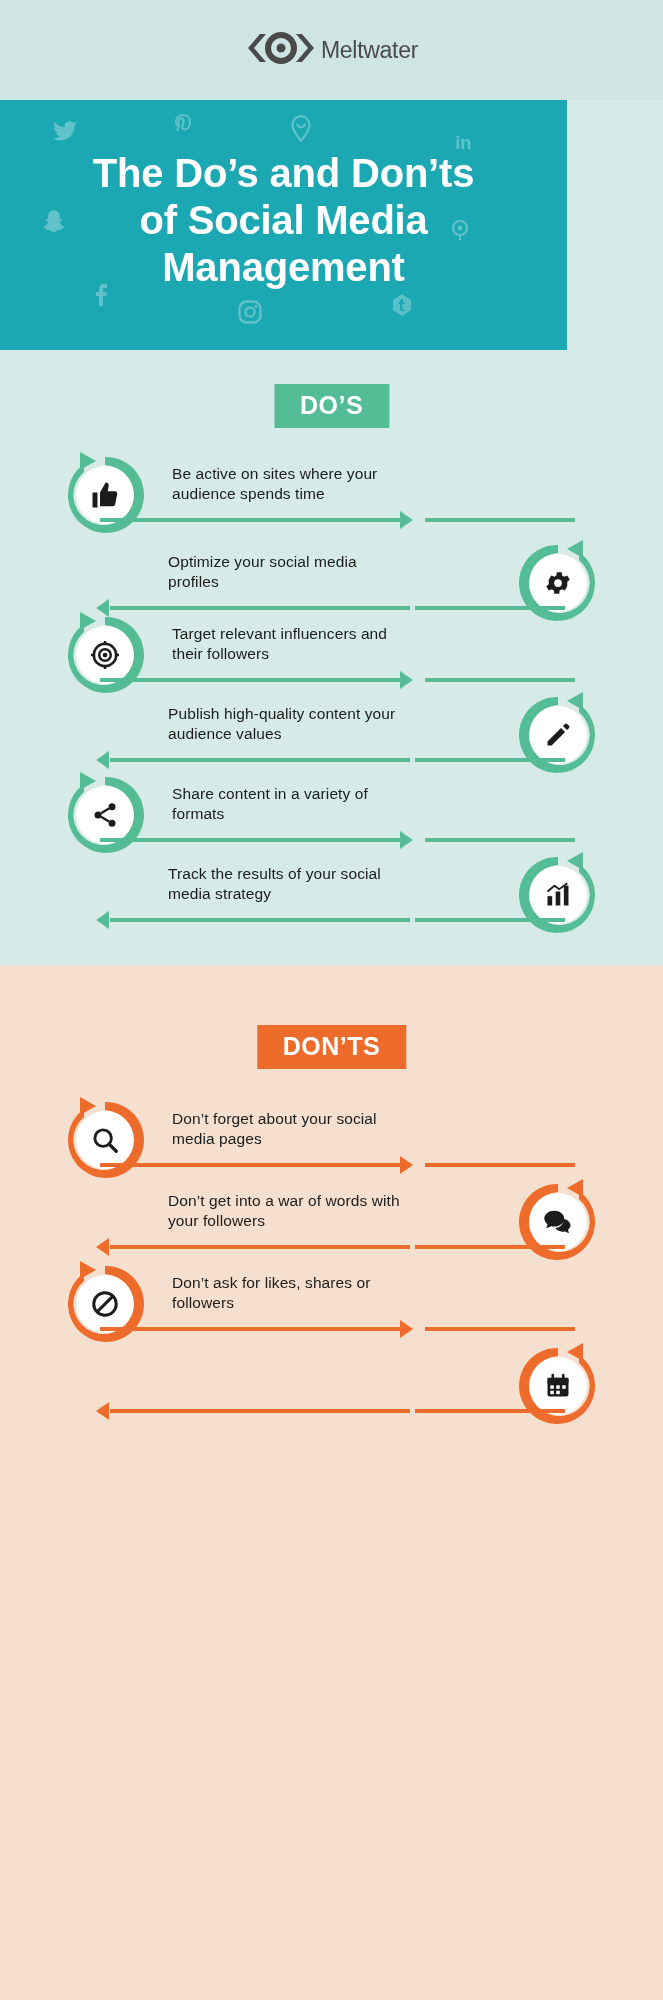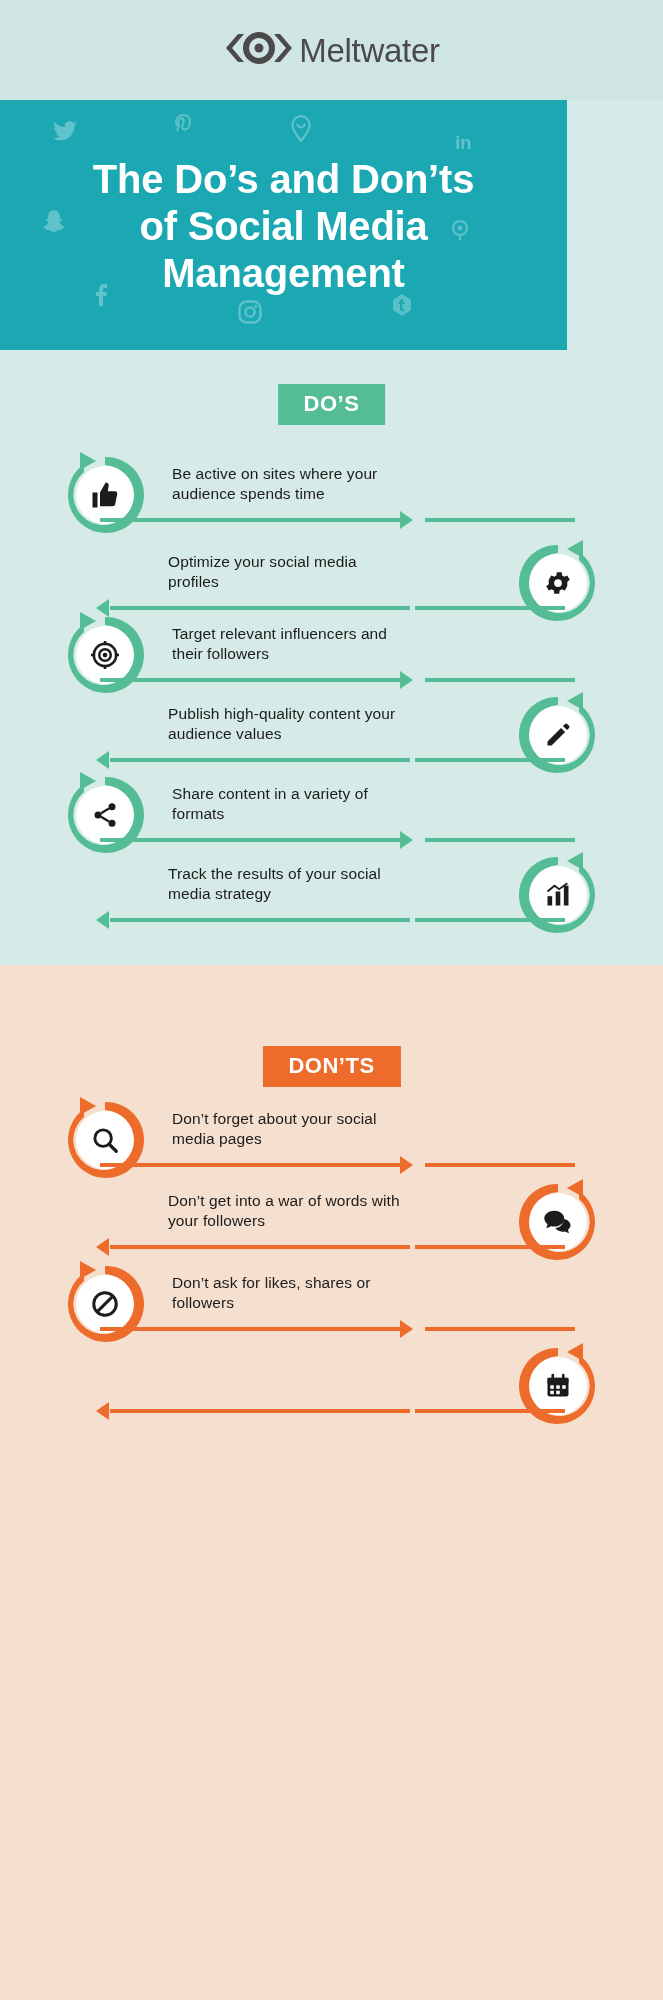--- a/index.html
+++ b/index.html
@@ -11,48 +11,48 @@
   .page{position:relative;width:663px;height:2000px;}
 
   
   .brand-header{
     position:absolute;left:0;top:0;width:663px;height:100px;
     background:#cfe5e3;display:flex;align-items:center;justify-content:center;
   }
   .logo-wrap{display:flex;align-items:center;gap:4px;}
   .logo-mark{display:block;}
   .logo-word{
-    font-size:33px;font-weight:400;color:#4a4a4a;letter-spacing:-.3px;
+    font-size:23px;font-weight:400;color:#4a4a4a;letter-spacing:-.3px;
     font-family:"Liberation Sans",sans-serif;line-height:1;
   }
 
   
   .title-banner{
     position:absolute;left:0;top:100px;width:567px;height:250px;
     background:#1ba8b3;overflow:hidden;
   }
   .deco{position:absolute;opacity:.30;color:#ffffff;}
   .title-banner h1{
-    position:relative;margin:12px;padding:44px 60px 0;
+    position:relative;margin:6px;padding:44px 60px 0;
     text-align:center;color:#fff;font-size:40px;line-height:1.17;
     font-weight:700;letter-spacing:-.2px;
   }
 
   
   .section{position:absolute;left:0;width:663px;}
   .sec-dos{top:350px;height:615px;background:#d6ebe7;}
   .sec-donts{top:965px;height:1035px;background:#f5dfce;}
 
   .badge{
     position:absolute;left:50%;transform:translateX(-50%);
-    color:#fff;font-size:22px;font-weight:700;letter-spacing:.5px;
+    color:#fff;font-size:25px;font-weight:700;letter-spacing:.5px;
     padding:9px 26px 10px;line-height:1;
   }
   .badge-dos{top:34px;background:#54bd95;}
-  .badge-donts{top:60px;background:#ee6c2b;margin-top:21px;}
+  .badge-donts{top:60px;background:#ee6c2b;}
 
   
   .rows{position:absolute;left:0;width:663px;}
   .rows-dos{top:100px;}
   .rows-donts{top:130px;}
 
   .row{position:relative;width:663px;height:90px;}
 
   
   .node{

